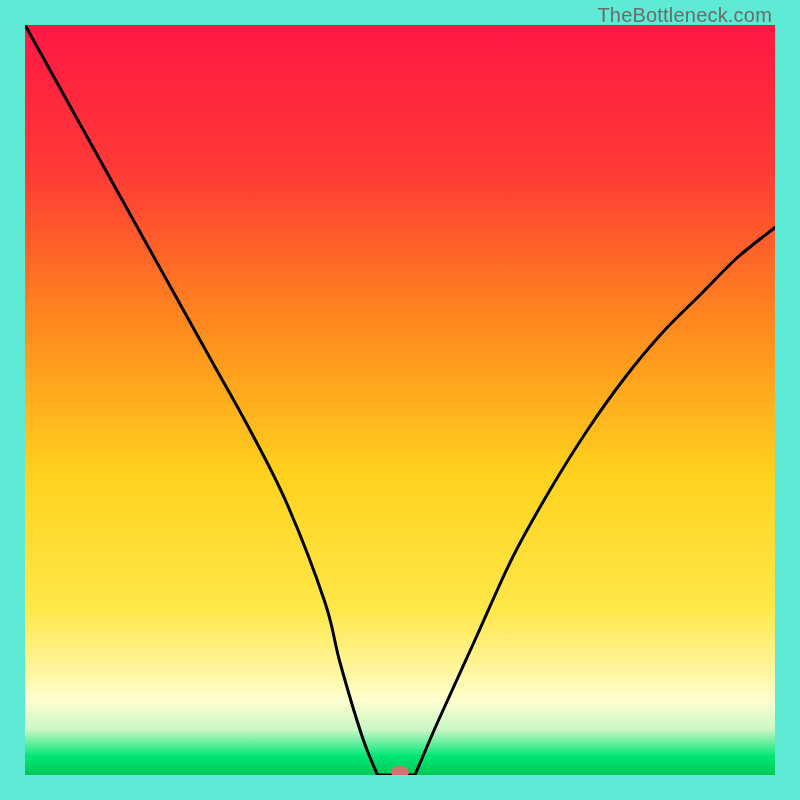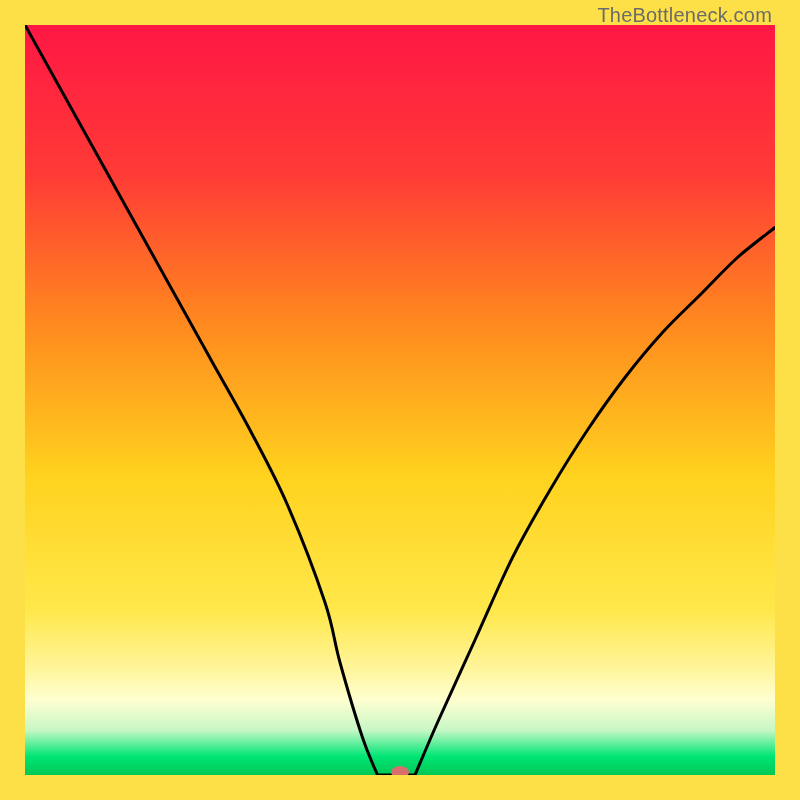--- a/index.html
+++ b/index.html
@@ -8,21 +8,21 @@
     width: 800px;
     height: 800px;
     background: #000;
     font-family: Arial, Helvetica, sans-serif;
     overflow: hidden;
   }
   .outer {
     position: relative;
     width: 800px;
     height: 800px;
-    background: #fde047;
+    background: #5eead4;
   }
   .plot {
     position: absolute;
     left: 25px;
     top: 25px;
     width: 750px;
     height: 750px;
   }
   .gradient-bg {
     position: absolute;

